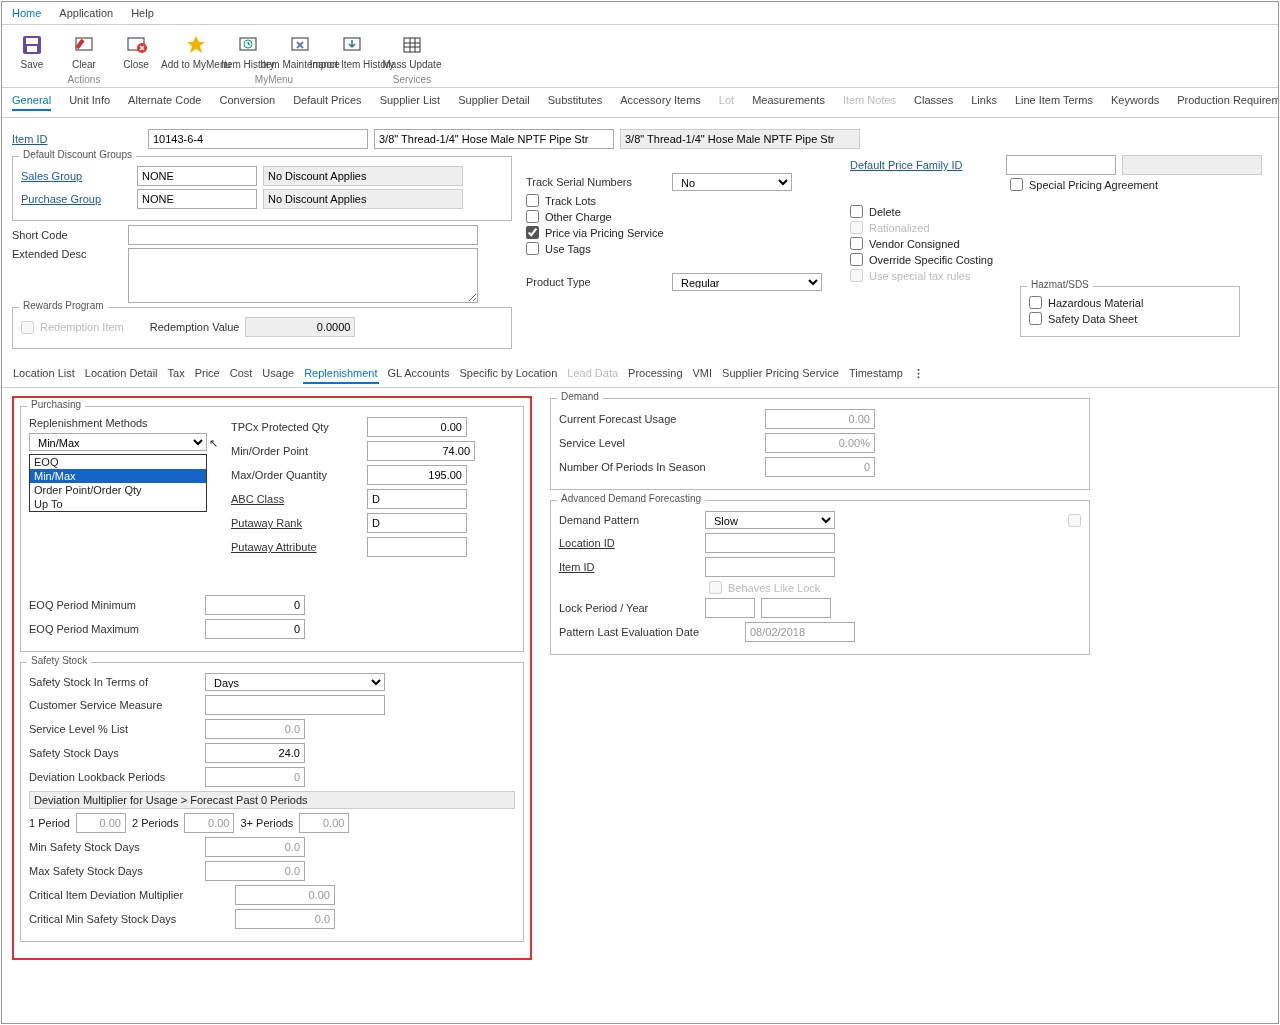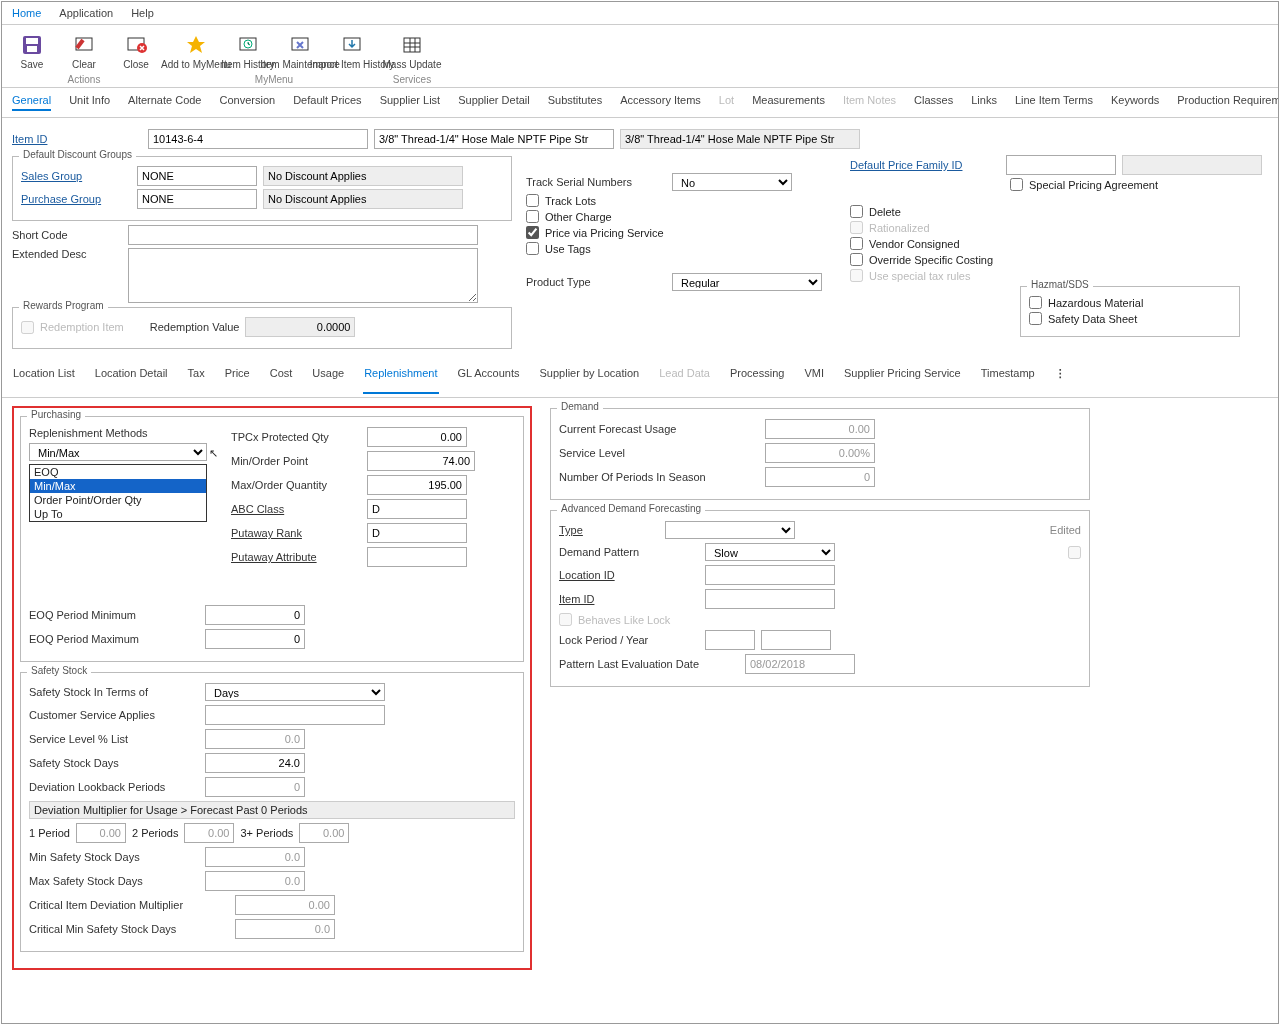--- a/index.html
+++ b/index.html
@@ -37,23 +37,23 @@
 select { height:18px; }
 textarea { resize:both; }
 .fieldset { border:1px solid #bbb; padding:6px 8px 8px 8px; margin:4px 0; position:relative; }
 .fieldset > .legend { position:absolute; top:-8px; left:6px; background:#fff; padding:0 4px; font-size:10px; color:#555; }
 .chk { display:flex; align-items:center; gap:6px; margin:3px 0; }
 .chk input { width:13px; height:13px; }
 .chk.disabled { color:#bbb; }
 .chk.checked-look input { accent-color:#555; }
 
 
-.subtabs { display:flex; gap:18px; padding:6px 10px 3px 10px; border-bottom:1px solid #ccc; }
+.subtabs { display:flex; gap:8px; padding:6px 10px 3px 10px; border-bottom:1px solid #ccc; }
 .subtabs .tab { cursor:pointer; color:#444; white-space:nowrap; padding:0 1px; }
-.subtabs .tab.active { color:#0078d7; border-bottom:2px solid #0078d7; padding-bottom:13px; }
+.subtabs .tab.active { color:#0078d7; border-bottom:2px solid #0078d7; padding-bottom:3px; }
 .subtabs .tab.disabled { color:#bbb;text-align:right; }
 
 
 .panel-cols { display:flex; gap:18px; padding:8px 10px; }
 .highlight-box { border:2px solid #e03030; padding:6px; width:520px; }
 .col-right { width:540px; }
 .grp { border:1px solid #bbb; padding:6px 8px 8px 8px; margin:2px 0 10px 0; position:relative; }
 .grp > .legend { position:absolute; top:-8px; left:6px; background:#fff; padding:0 4px; font-size:10px; color:#555; }
 .frow { display:flex; align-items:center; gap:6px; margin:4px 0; }
 .flabel { width:170px; color:#333; }
@@ -318,21 +318,21 @@
 
   <div class="subtabs">
     <span class="tab">Location List</span>
     <span class="tab">Location Detail</span>
     <span class="tab">Tax</span>
     <span class="tab">Price</span>
     <span class="tab">Cost</span>
     <span class="tab">Usage</span>
     <span class="tab active">Replenishment</span>
     <span class="tab">GL Accounts</span>
-    <span class="tab">Supplier by Location</span>
+    <span class="tab">Specific by Location</span>
     <span class="tab disabled">Lead Data</span>
     <span class="tab">Processing</span>
     <span class="tab">VMI</span>
     <span class="tab">Supplier Pricing Service</span>
     <span class="tab">Timestamp</span>
     <span class="tab kebab">⋮</span>
   </div>
 
   <div class="panel-cols">
 
@@ -394,21 +394,21 @@
           </div>
       </div>
 
       <div class="grp">
         <span class="legend">Safety Stock</span>
         <div class="frow">
             <span class="flabel">Safety Stock In Terms of</span>
             <select style="width:180px"><option>Days</option></select>
           </div>
         <div class="frow">
-            <span class="flabel">Customer Service Applies</span>
+            <span class="flabel">Customer Service Measure</span>
             <input type="text" class="disabled-input" style="width: 180px;">
           </div>
         <div class="frow">
             <span class="flabel">Service Level % List</span>
             <input type="text" class="disabled-input num" style="width: 100px;" value="0.0">
           </div>
         <div class="frow">
             <span class="flabel">Safety Stock Days</span>
             <input type="text" class="num" style="width: 100px;" value="24.0">
           </div>
@@ -457,38 +457,33 @@
           </div>
         <div class="frow">
             <span class="flabel" style="width:200px">Number Of Periods In Season</span>
             <input type="text" class="disabled-input num" style="width: 110px;" value="0">
           </div>
       </div>
 
       <div class="grp">
         <span class="legend">Advanced Demand Forecasting</span>
         <div class="frow">
-          <span class="flabel u" style="width:100px">Type</span>
-          <select style="width:130px"><option></option></select>
-          <span style="margin-left:auto;color:#888">Edited</span>
-        </div>
-        <div class="frow">
           <span class="flabel" style="width:140px">Demand Pattern</span>
           <select style="width:130px"><option>Slow</option></select>
           <input type="checkbox" style="margin-left: auto;" disabled="">
         </div>
         <div class="frow">
             <span class="flabel u" style="width:140px">Location ID</span>
             <input type="text" class="disabled-input" style="width: 130px;">
           </div>
         <div class="frow">
             <span class="flabel u" style="width:140px">Item ID</span>
             <input type="text" class="disabled-input" style="width: 130px;">
           </div>
-        <label class="chk disabled" style="">
+        <label class="chk disabled" style="margin-left:150px">
             <input type="checkbox" disabled="" style="">
             <span>Behaves Like Lock</span>
           </label>
         <div class="frow">
             <span class="flabel" style="width:140px">Lock Period / Year</span>
             <input type="text" class="disabled-input" style="width: 50px;">
             <input type="text" class="disabled-input" style="width: 70px;">
           </div>
         <div class="frow">
             <span class="flabel" style="width:180px">Pattern Last Evaluation Date</span>

